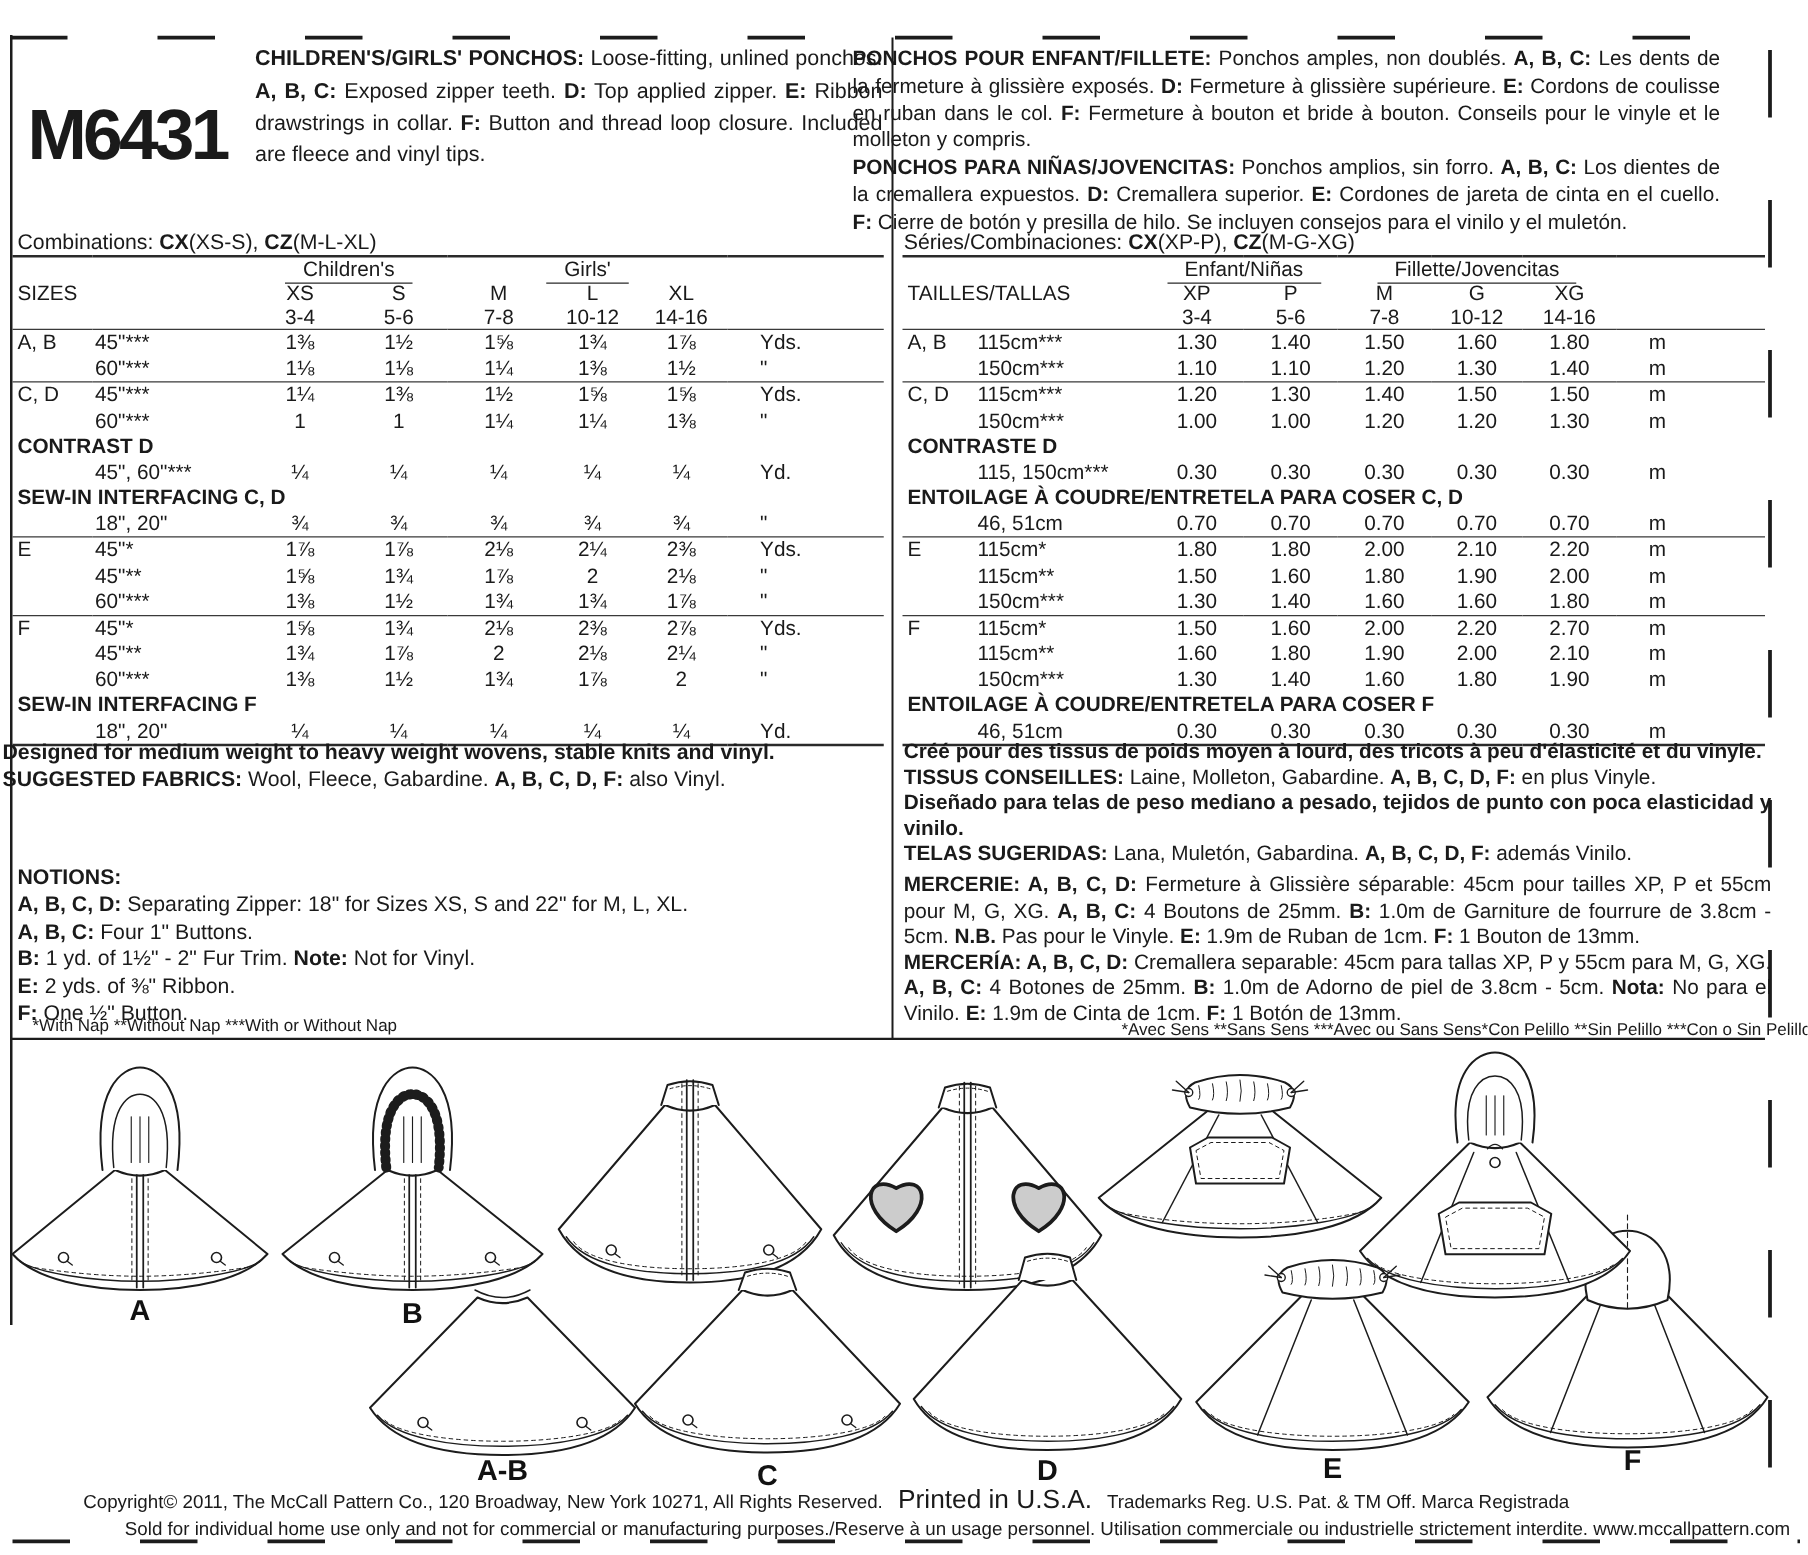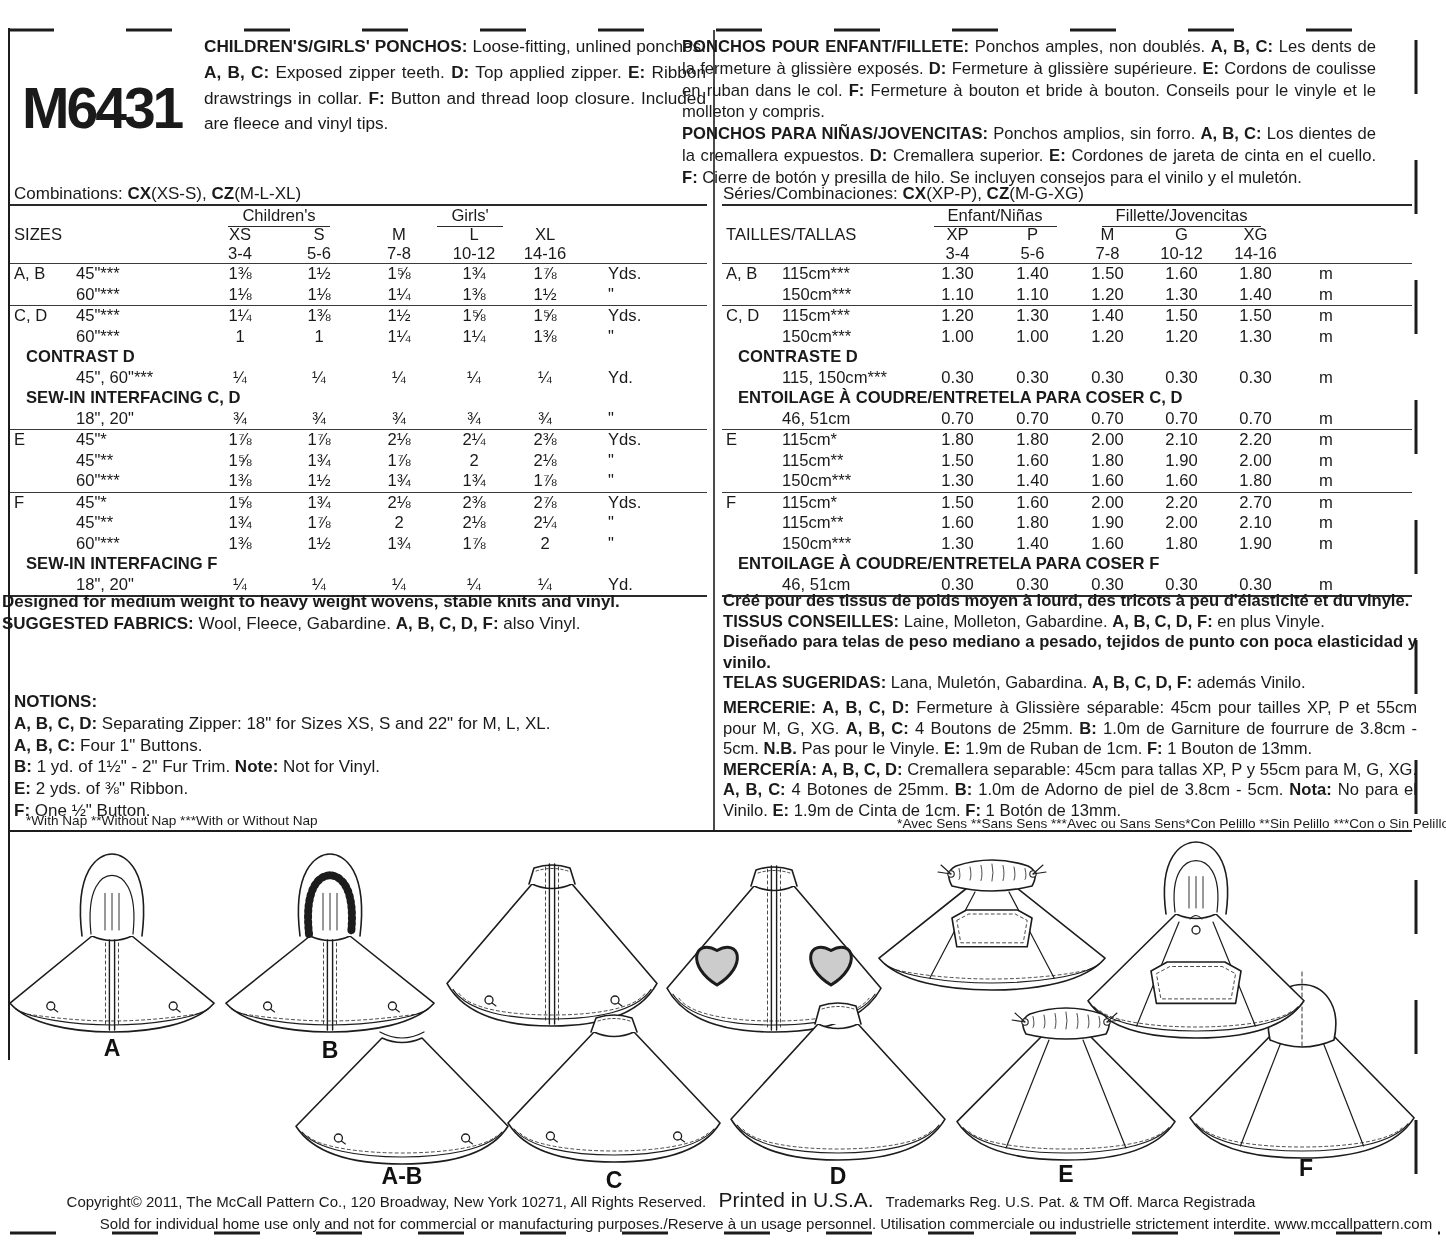--- a/index.html
+++ b/index.html
@@ -22,21 +22,21 @@
   .tbl-left{left:10px;top:204px;width:697px;}
   .tbl-right{left:722px;top:204px;width:690px;}
   .yardage thead td{text-align:center;height:19px;line-height:19px;}
   .yardage thead tr.grp-row td{height:19px;}
   .yardage thead td.lbl{text-align:left;padding-left:4px;}
   .grp{border-bottom:1.5px solid #2a2a2a;padding:0 14px 1px 14px;}
   .yardage td.c1{font-weight:normal;padding-left:4px;text-align:left;}
   .yardage td.c2{padding-left:2px;text-align:left;}
   .yardage td.val{text-align:center;}
   .yardage td.unit{text-align:left;padding-left:26px;}
-  .yardage tr.section td{font-weight:bold;text-align:left;padding-left:16px;}
+  .yardage tr.section td{font-weight:bold;text-align:left;padding-left:4px;}
   .yardage tr.sep td{border-top:1.5px solid #3a3a3a;}
   .yardage tr.end td{border-bottom:2px solid #2a2a2a;}
   
   .fab-left{left:2px;top:591px;width:688px;font-size:17px;line-height:21.5px;}
   .fab-left p{margin:0;}
   .notions{left:14px;top:691px;width:688px;font-size:17px;line-height:21.8px;}
   .notions p{margin:0;}
   .fn{font-size:13.6px;}
   .fn-left{left:26px;top:813px;}
   .fab-right{left:723px;top:591px;width:694px;font-size:16.6px;line-height:20.6px;}

